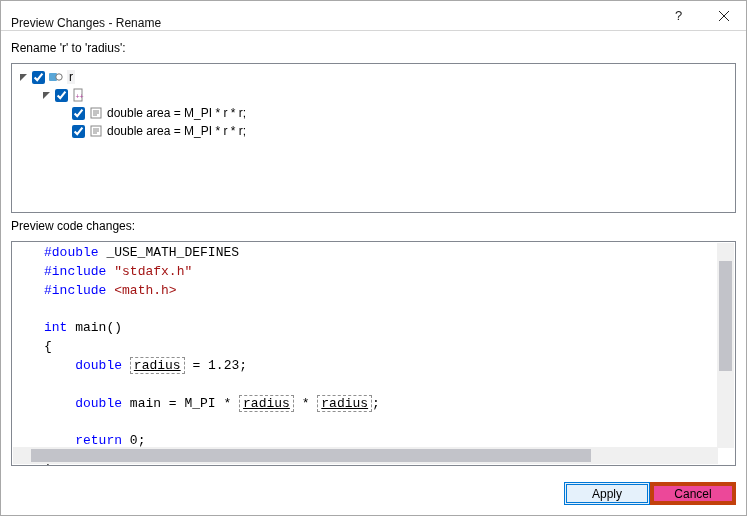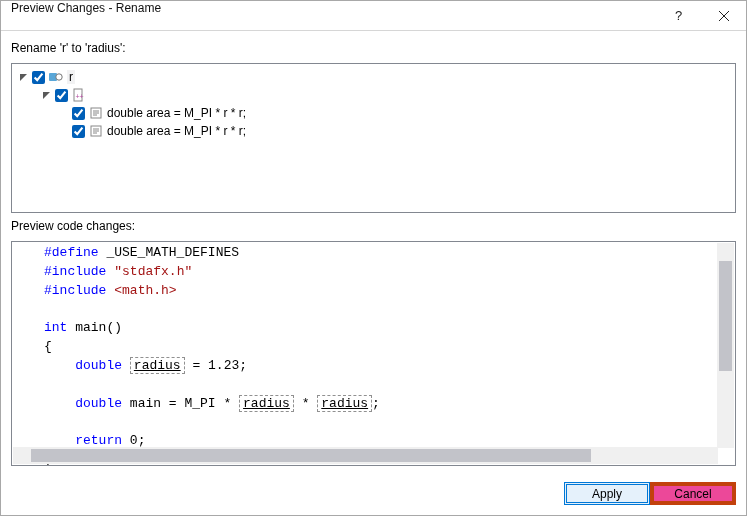--- a/index.html
+++ b/index.html
@@ -12,21 +12,21 @@
     border: 1px solid #a8a8a8;
     display: flex;
     flex-direction: column;
     overflow: hidden;
   }
   .titlebar {
     height: 30px;
     background: #fff;
     border-bottom: 1px solid #d6d6d6;
     display: flex;
-    align-items: flex-start;
+    align-items: flex-end;
     padding-left: 10px;
   }
   .titlebar-title { flex: 1; font-size: 12px; color: #111; }
   .titlebar-btn {
     width: 45px;
     height: 29px;
     display: flex;
     align-items: center;
     justify-content: center;
     color: #222;
@@ -216,21 +216,21 @@
             <line x1="4" y1="9" x2="8" y2="9" stroke="#888"></line>
           </svg>
       </span>
       <span class="tree-text">double area = M_PI * r * r;</span>
     </div>
   </div>
 
   <div class="section-label">Preview code changes:</div>
 
   <div class="preview-pane">
-    <div class="code-inner"><span class="bluekw">#define</span><span> _USE_MATH_DEFINES</span>
+    <div class="code-inner"><span class="bluekw">#double</span><span> _USE_MATH_DEFINES</span>
 <span class="bluekw">#include</span><span class="redstr"> "stdafx.h"</span>
 <span class="bluekw">#include</span><span class="redstr"> &lt;math.h&gt;</span>
 
 <span class="bluekw">int</span><span> main()</span>
 <span>{</span>
 <span>    </span><span class="bluekw">double</span><span> </span><span class="hl">radius</span><span> = 1.23;</span>
 
 <span>    </span><span class="bluekw">double</span><span> main = M_PI * </span><span class="hl">radius</span><span> * </span><span class="hl">radius</span><span>;</span>
 
 <span>    </span><span class="bluekw">return</span><span> 0;</span>

